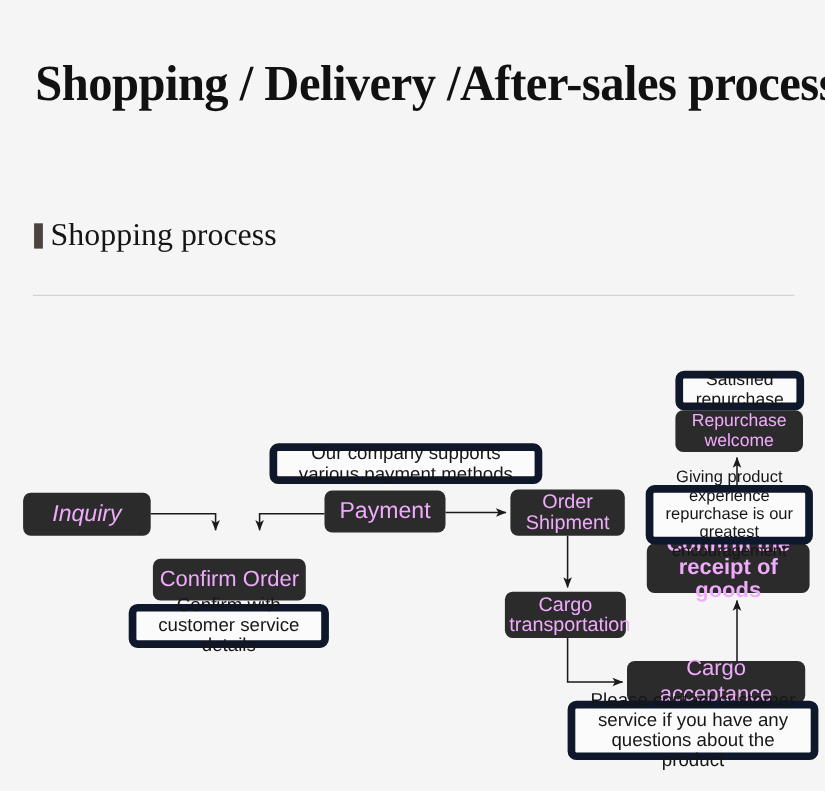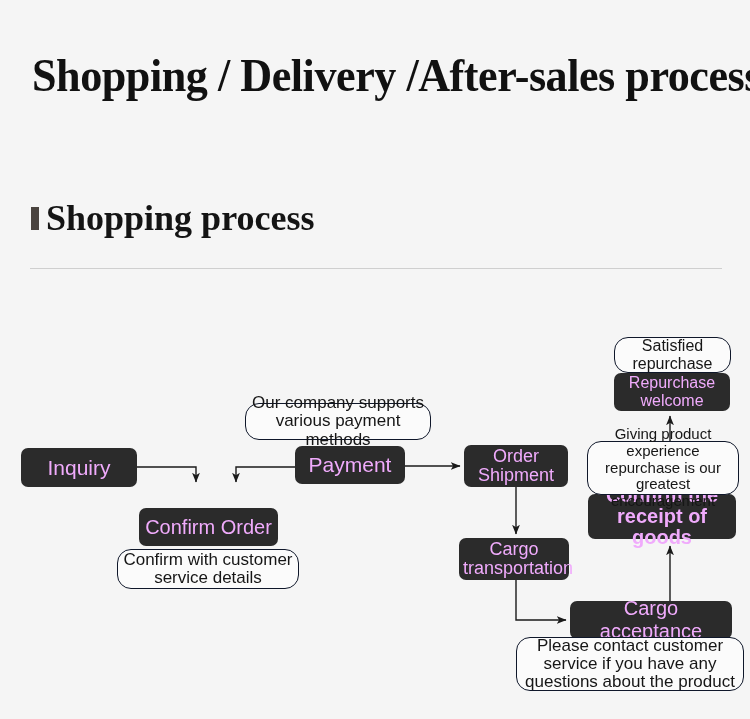--- a/index.html
+++ b/index.html
@@ -41,22 +41,22 @@
   }
   #section-marker {
     width: 8px;
     height: 23px;
     background: #4a433f;
     margin-right: 7px;
     flex: none;
   }
   #section-title {
     font-family: "Liberation Serif", "DejaVu Serif", serif;
-    font-weight: bold;
-    font-size: 36px;
+    font-weight: normal;
+    font-size: 29px;
     line-height: 1;
     color: #141414;
     white-space: nowrap;
   }
 
   #section-divider {
     position: absolute;
     left: 30px;
     top: 268px;
     width: 692px;
@@ -91,36 +91,36 @@
     border-radius: 7px;
   }
   .node-dark {
     background: #2b2b2b;
     color: #f0abfc;
     font-weight: normal;
   }
   .node-note {
     background: #fbfbfb;
     color: #161616;
-    border: 1px solid #0f172a;
-    border-radius: 14px;
+    border: 7px solid #0f172a;
+    border-radius: 8px;
   }
   .node span {
     display: block;
     width: 100%;
     padding: 0 4px;
     box-sizing: border-box;
   }
 
   
-  #node-inquiry        { left: 21px;  top: 448px; width: 116px; height: 39px; font-size: 21px; }
+  #node-inquiry        { left: 21px;  top: 448px; width: 116px; height: 39px; font-size: 21px; font-style: italic; }
   #node-confirm-order  { left: 139px; top: 508px; width: 139px; height: 38px; font-size: 20px; }
   #note-confirm-order  { left: 117px; top: 549px; width: 182px; height: 40px; font-size: 17px; line-height: 1.08; z-index: 5; }
 
-  #note-payment        { left: 245px; top: 403px; width: 186px; height: 37px; font-size: 17px; line-height: 1.08; z-index: 5; }
+  #note-payment        { left: 245px; top: 403px; width: 248px; height: 37px; font-size: 17px; line-height: 1.08; z-index: 5; }
   #node-payment        { left: 295px; top: 446px; width: 110px; height: 38px; font-size: 21px; }
 
   #node-order-shipment { left: 464px; top: 445px; width: 104px; height: 42px; font-size: 18px; line-height: 1.06; }
   #node-cargo-transport{ left: 459px; top: 538px; width: 110px; height: 42px; font-size: 18px; line-height: 1.06; }
   #node-cargo-accept   { left: 570px; top: 601px; width: 162px; height: 38px; font-size: 20px; }
   #note-cargo-accept   { left: 516px; top: 637px; width: 228px; height: 54px; font-size: 17px; line-height: 1.07; z-index: 5; }
 
   #node-confirm-receipt{ left: 588px; top: 494px; width: 148px; height: 45px; font-size: 20px; line-height: 1.06; font-weight: bold; }
   #note-confirm-receipt{ left: 587px; top: 441px; width: 152px; height: 54px; font-size: 15px; line-height: 1.13; z-index: 5; }
 

